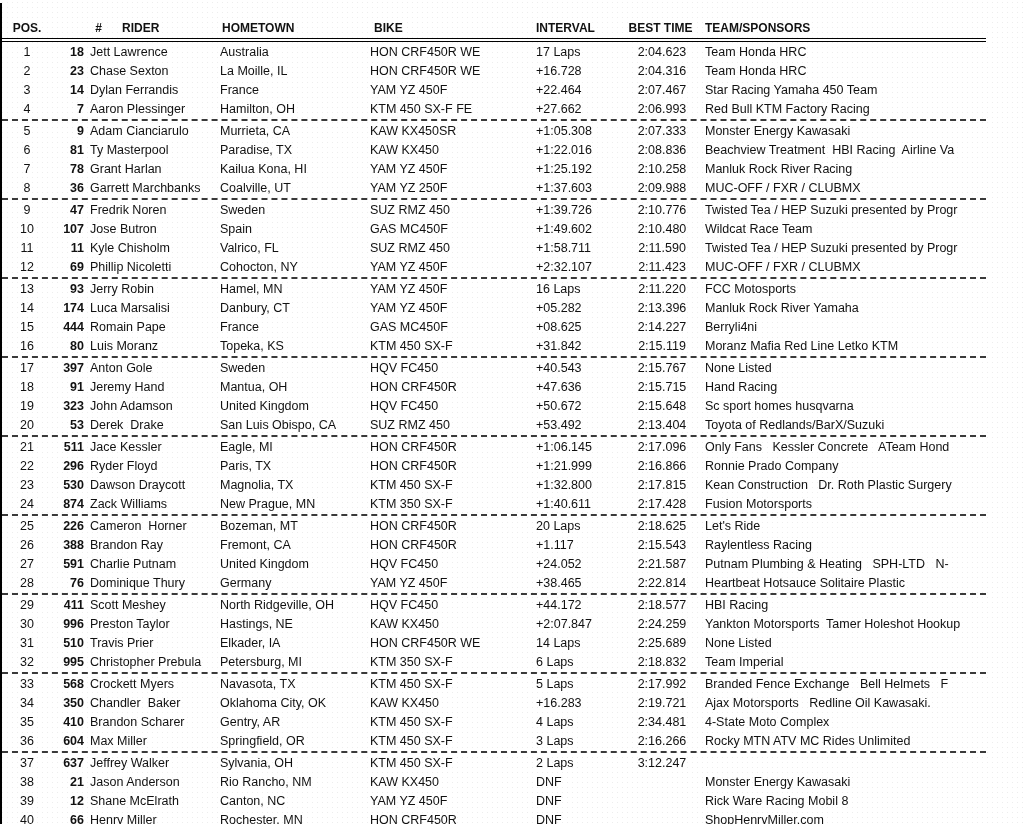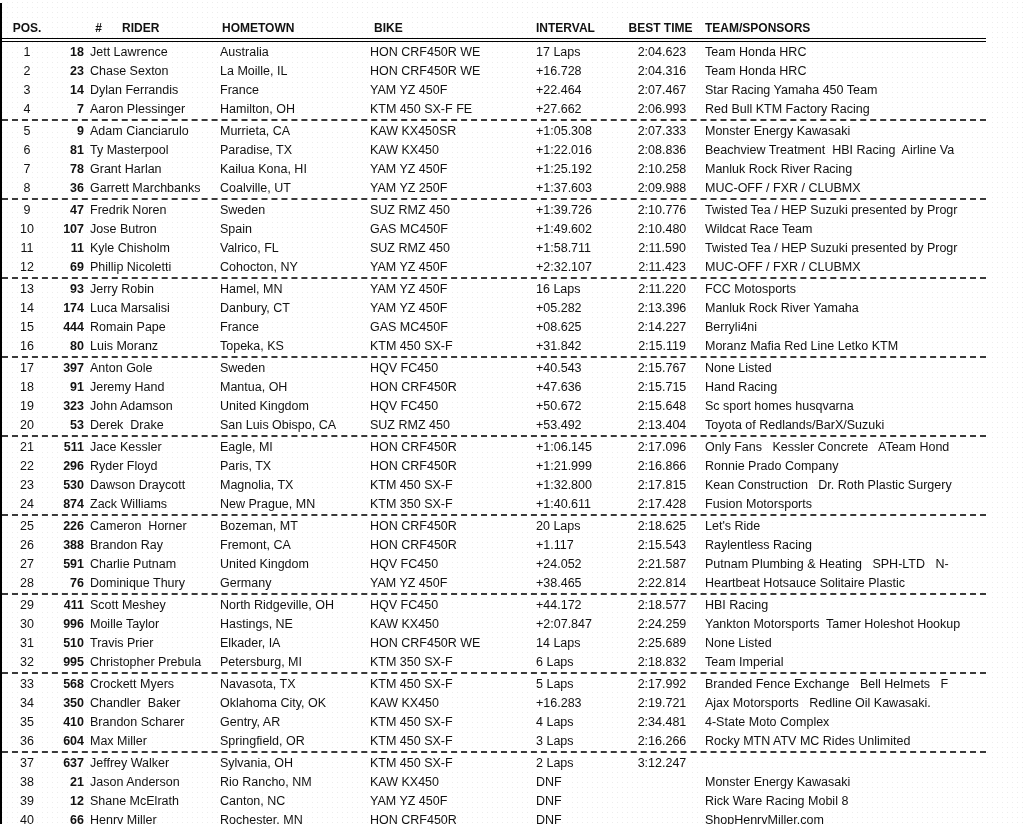--- a/index.html
+++ b/index.html
@@ -375,21 +375,21 @@
     <div class="cell c-rider">Scott Meshey</div>
     <div class="cell c-hometown">North Ridgeville, OH</div>
     <div class="cell c-bike">HQV FC450</div>
     <div class="cell c-interval">+44.172</div>
     <div class="cell c-best">2:18.577</div>
     <div class="cell c-team">HBI Racing</div>
   </div>
         <div class="row">
     <div class="cell c-pos">30</div>
     <div class="cell c-num">996</div>
-    <div class="cell c-rider">Moille Taylor</div>
+    <div class="cell c-rider">Preston Taylor</div>
     <div class="cell c-hometown">Hastings, NE</div>
     <div class="cell c-bike">KAW KX450</div>
     <div class="cell c-interval">+2:07.847</div>
     <div class="cell c-best">2:24.259</div>
     <div class="cell c-team">Yankton Motorsports  Tamer Holeshot Hookup</div>
   </div>
         <div class="row">
     <div class="cell c-pos">31</div>
     <div class="cell c-num">510</div>
     <div class="cell c-rider">Travis Prier</div>

